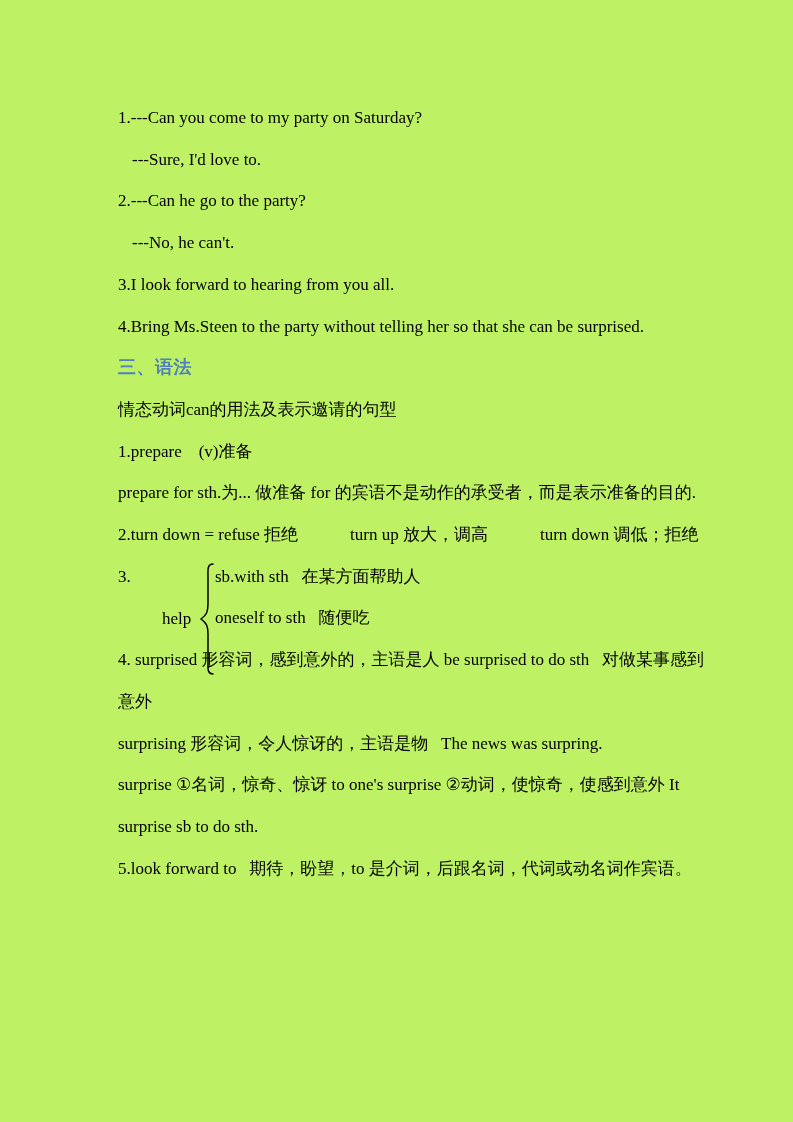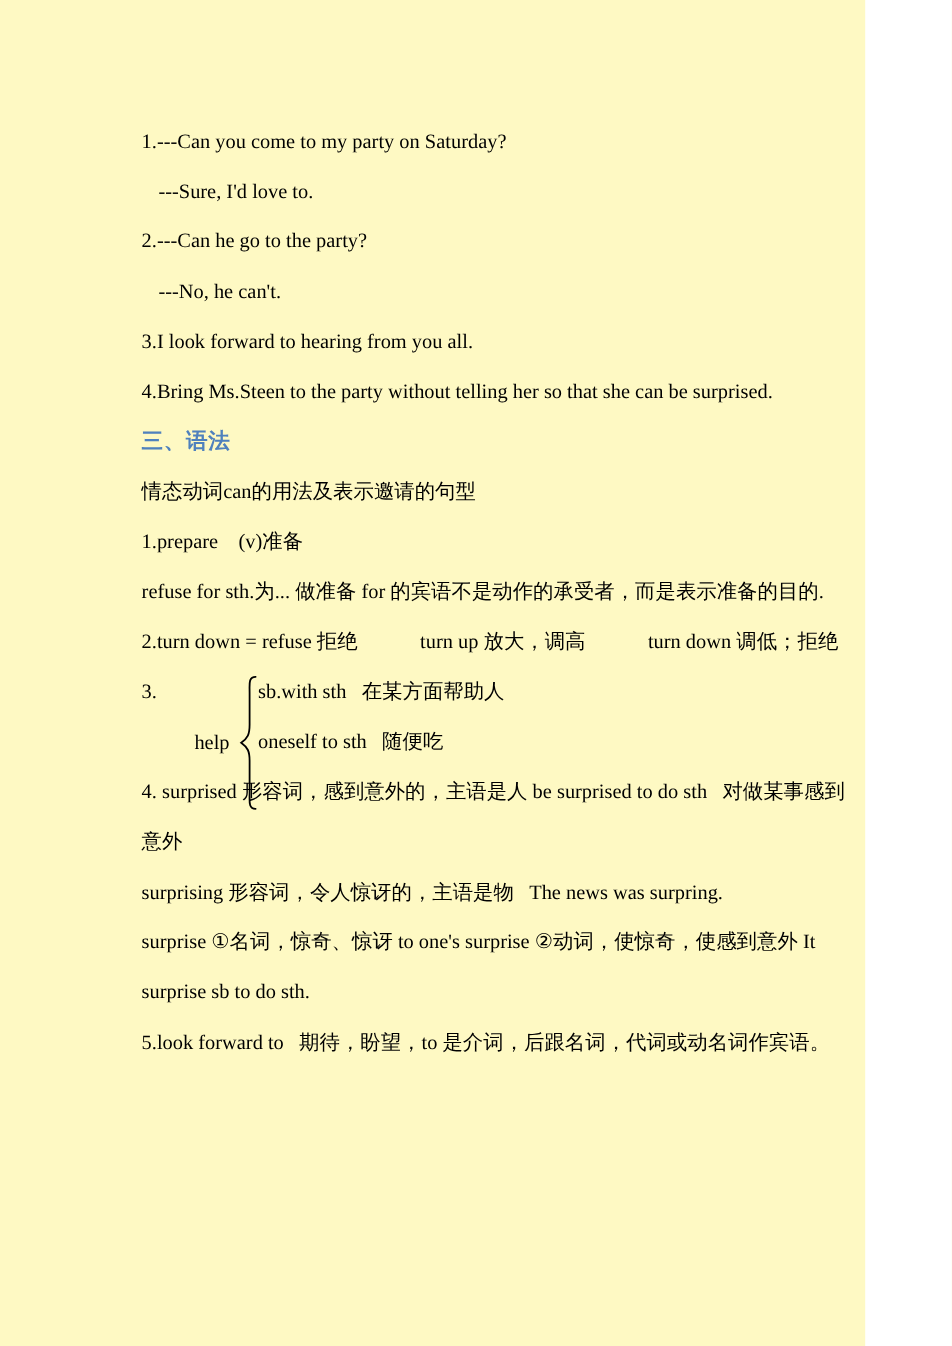--- a/index.html
+++ b/index.html
@@ -1,19 +1,19 @@
 <!DOCTYPE html>
 <html><head>
 <meta charset="utf-8">
 <style>
   html,body { margin:0; padding:0; background:#ffffff; }
   .page {
     position:relative;
-    width:721px; height:1122px;
-    background:#fef9c3;
+    width:793px; height:1122px;
+    background:#bef264;
     color:#000000;
     font-family:"Liberation Serif","DejaVu Serif",serif;
     overflow:hidden;
   }
   .content {
     position:absolute;
     left:118px; top:97px; width:660px;
   }
   .line {
     line-height:41.7px;
@@ -54,21 +54,21 @@
     <div class="line">2.---Can he go to the party?</div>
     <div class="line indent">---No, he can't.</div>
     <div class="line">3.I look forward to hearing from you all.</div>
     <div class="line">4.Bring Ms.Steen to the party without telling her so that she can be surprised.</div>
 
     <div class="line heading">三、语法</div>
     <div class="line">情态动词can的用法及表示邀请的句型</div>
 
 
     <div class="line">1.prepare    (v)准备</div>
-    <div class="line">refuse for sth.为... 做准备 for 的宾语不是动作的承受者，而是表示准备的目的.</div>
+    <div class="line">prepare for sth.为... 做准备 for 的宾语不是动作的承受者，而是表示准备的目的.</div>
 
     <div class="line row">
       <span>2.turn down = refuse 拒绝</span>
       <span>turn up 放大，调高</span>
       <span>turn down 调低；拒绝</span>
     </div>
 
     <div class="help-block">
       <span class="help-num">3.</span>
       <span class="help-word">help</span>

